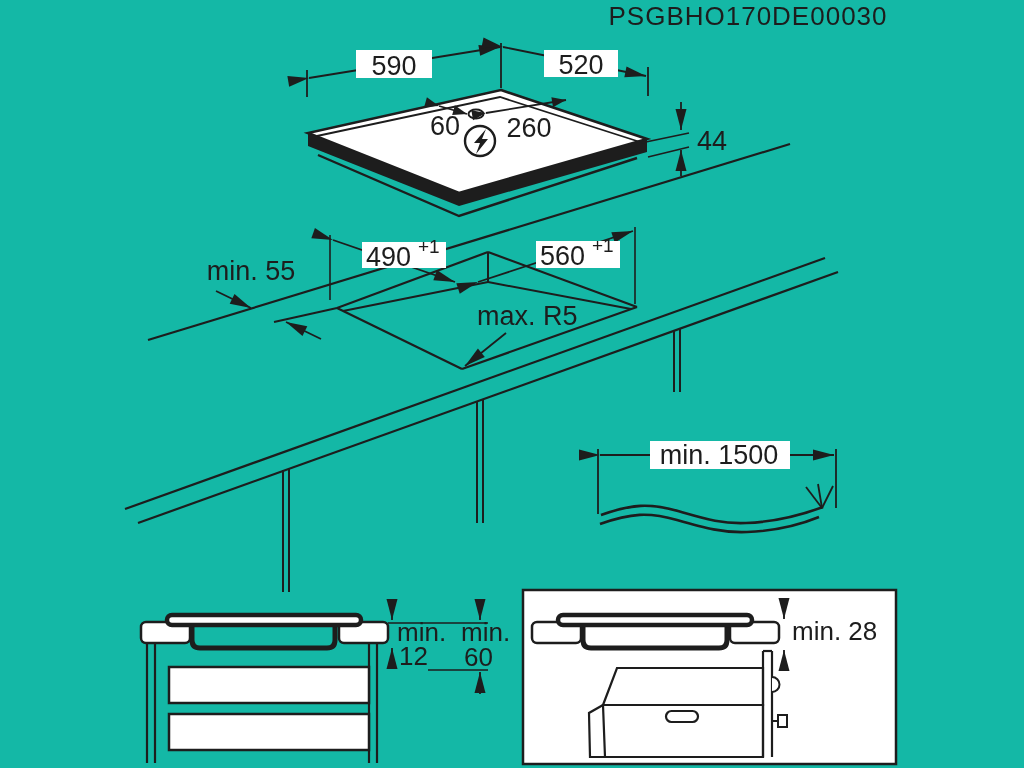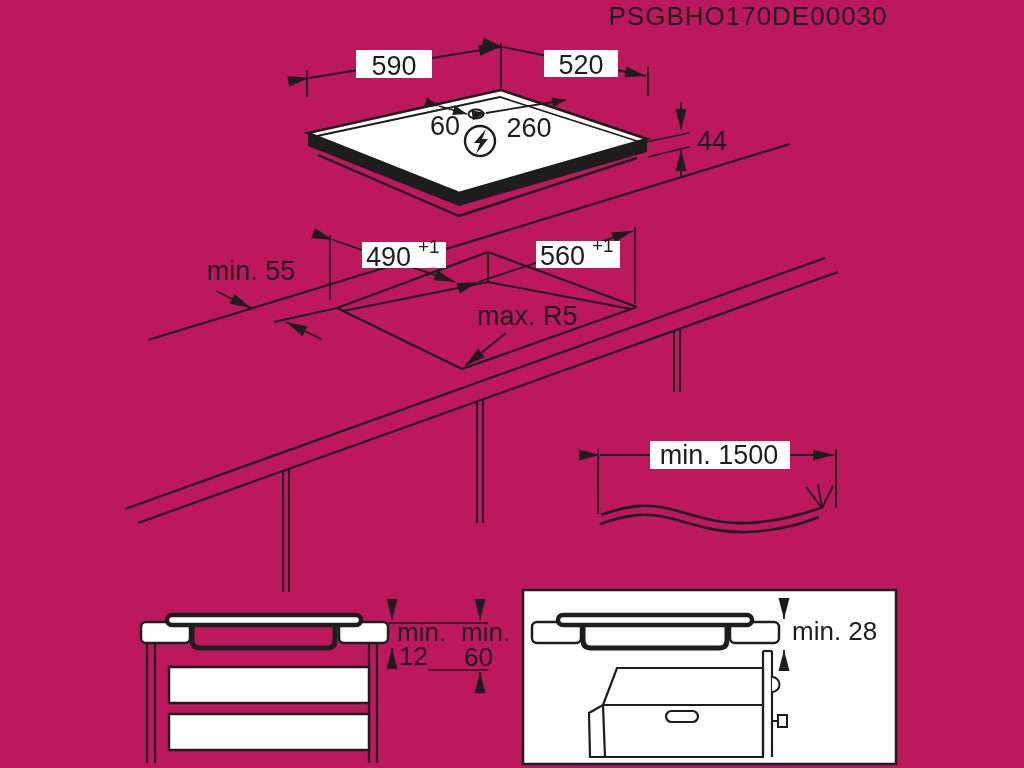--- a/index.html
+++ b/index.html
@@ -1,17 +1,17 @@
 <!DOCTYPE html>
 <html><head>
 <meta charset="utf-8">
 <style>
   html,body{margin:0;padding:0;background:#ffffff;}
   .canvas{
-    position:relative;width:1024px;height:768px;background:#be185d;
+    position:relative;width:1024px;height:768px;background:#14b8a6;
     font-family:"Liberation Sans", sans-serif;overflow:hidden;
   }
   svg{display:block;}
   text{
     font-family:"Liberation Sans", sans-serif;
     fill:#1d1d1d;
   }
   .dim{font-size:27px;}
   .dim-sm{font-size:26px;}
   .sup{font-size:19px;}

